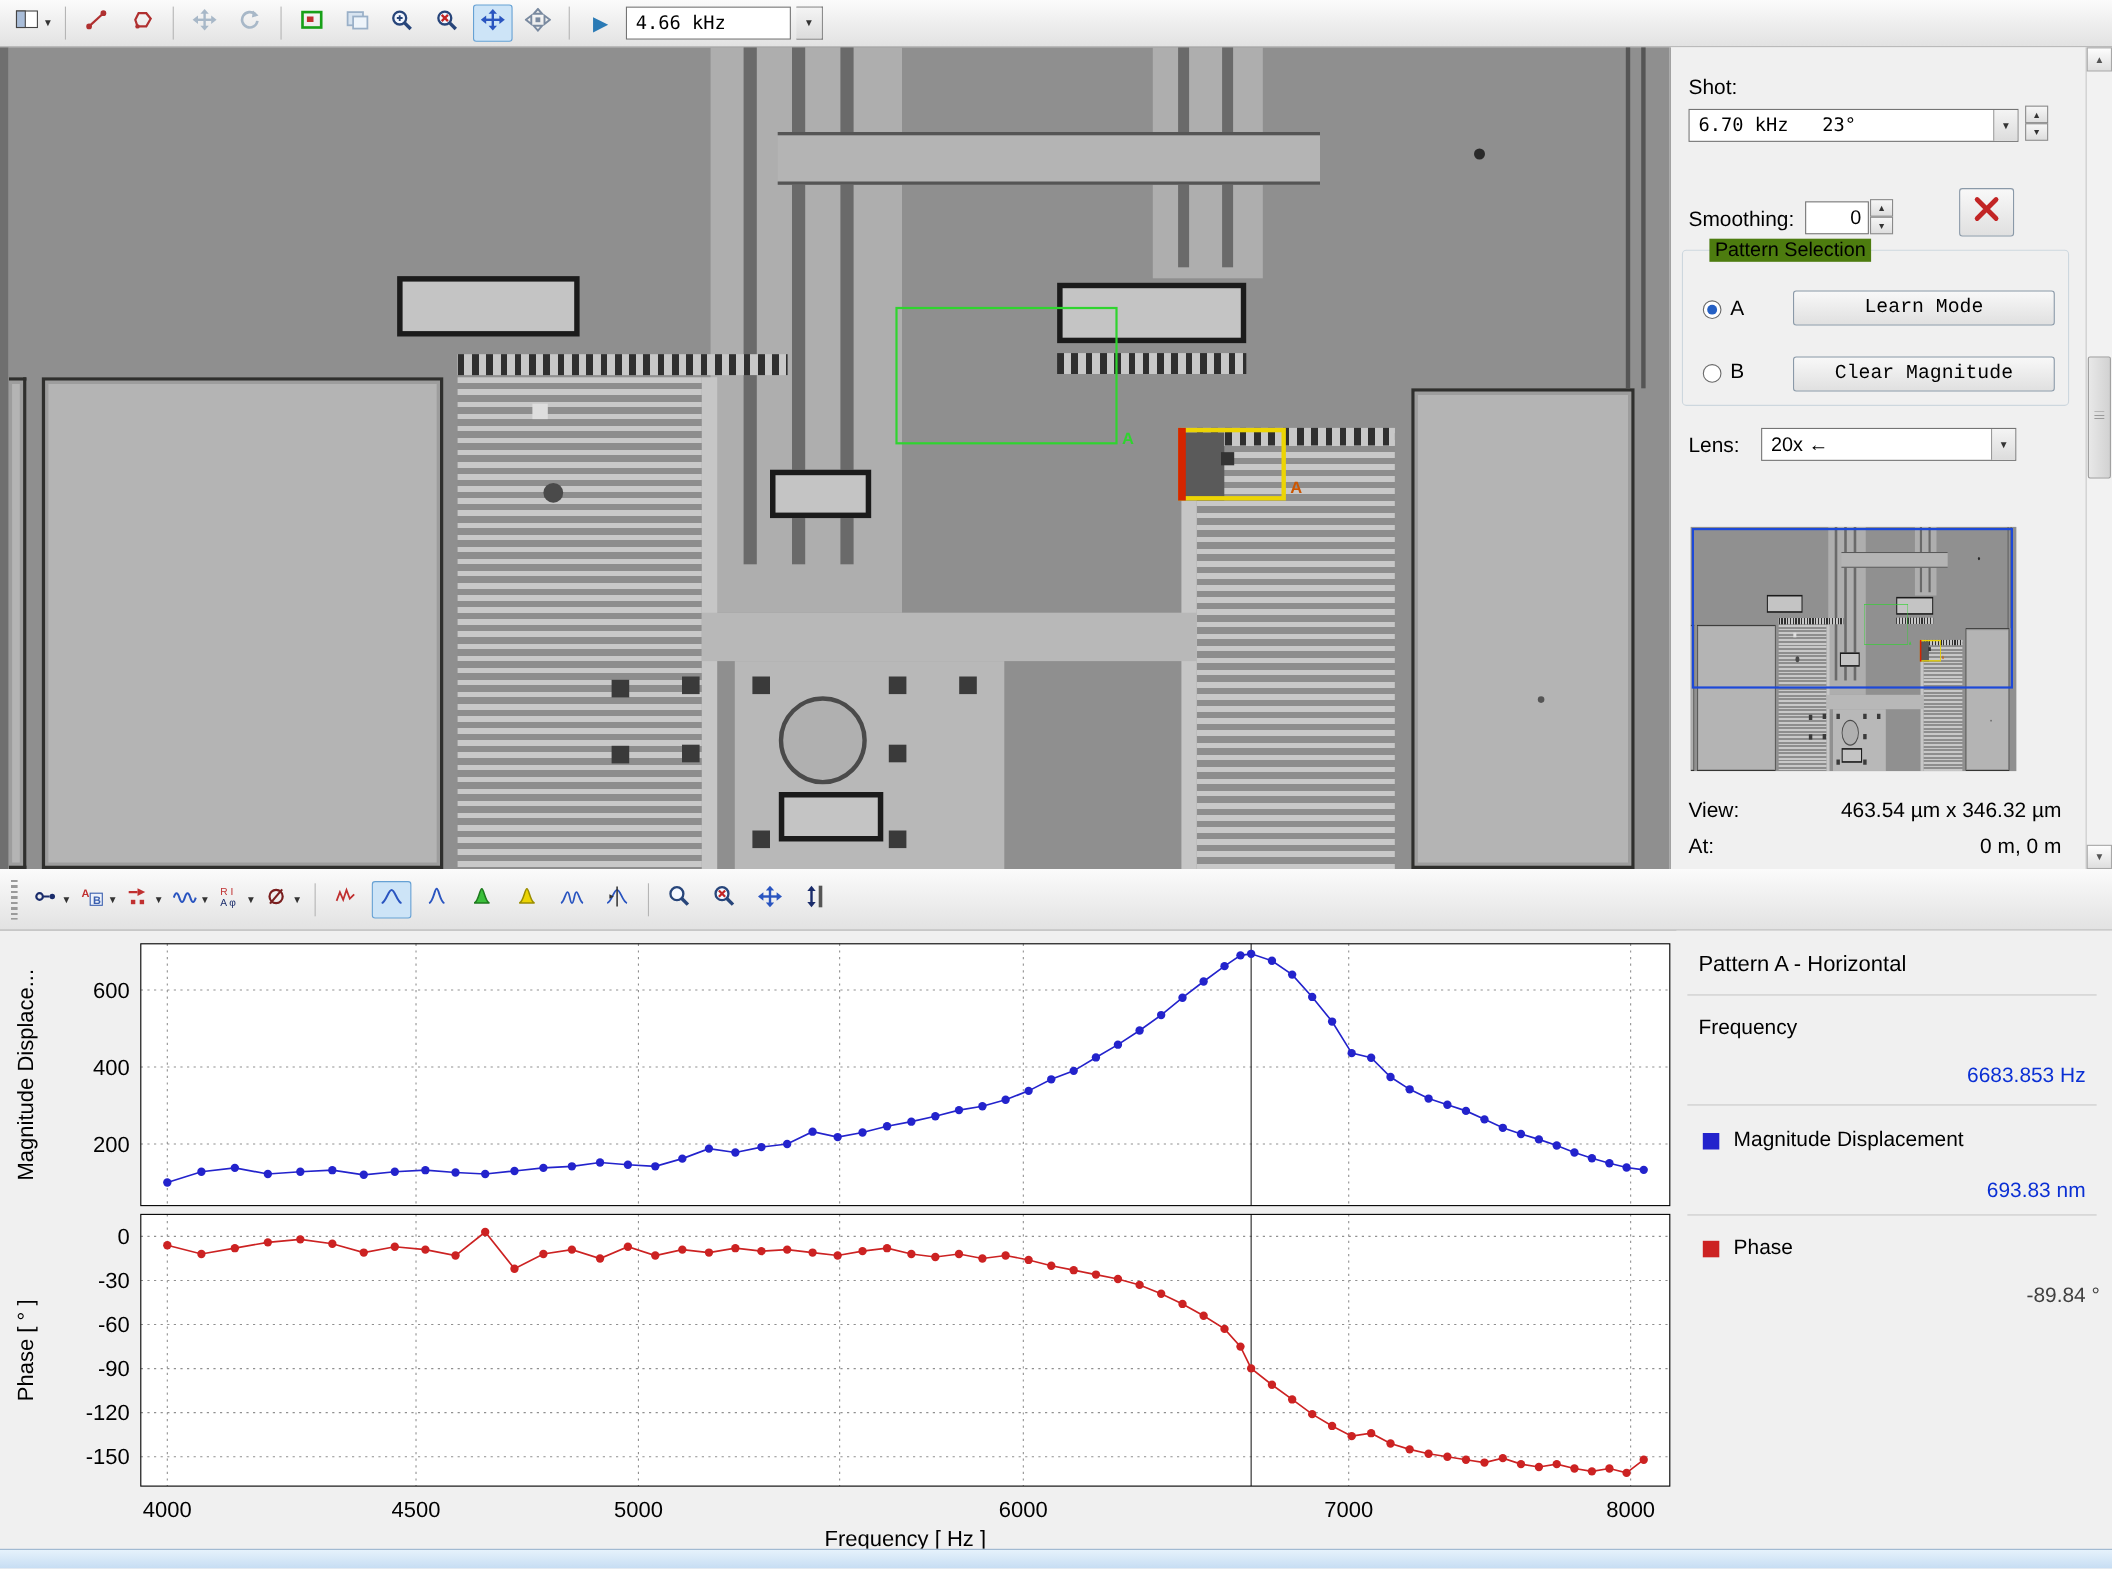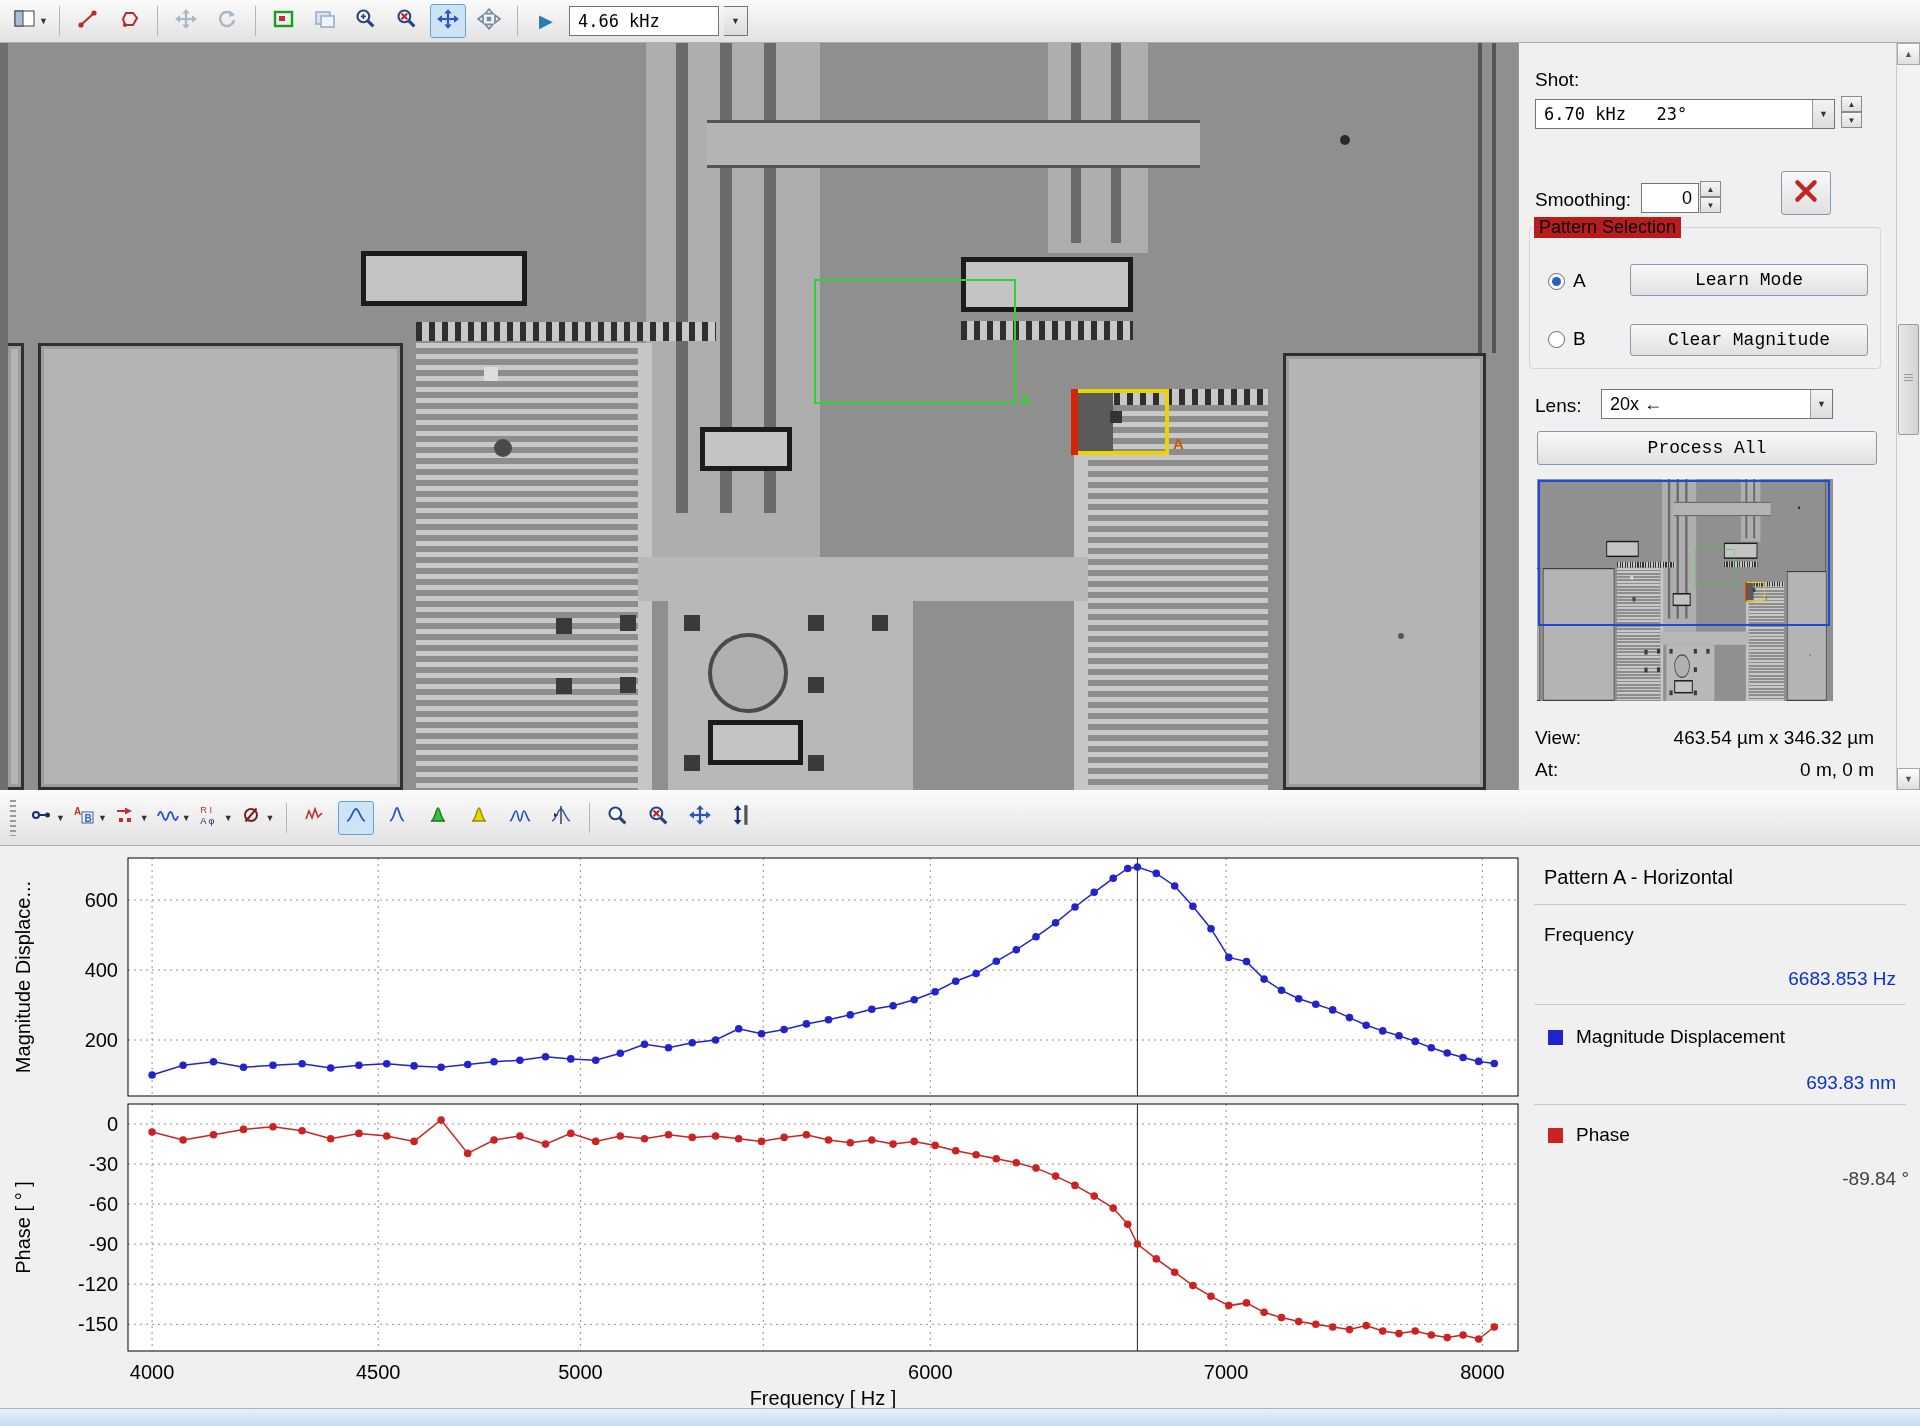--- a/index.html
+++ b/index.html
@@ -32,21 +32,21 @@
 .shuttle{background:#b8b8b8}
 #mems-circle{width:80px;height:80px;border-radius:50%;border:4px solid #4a4a4a;background:#b0b0b0}
 .ovl-label{font-size:15px;font-weight:bold}
 
 #side-panel{position:absolute;left:1518px;top:43px;width:378px;height:747px;background:#f0f0f0;border-left:1px solid #9a9a9a}
 .plabel{font-size:19px}
 .spin{display:flex;flex-direction:column;width:21px}
 .spin span{height:16px;border:1px solid #8a8a8a;background:linear-gradient(#f6f6f6,#dedede);font-size:8px;display:flex;align-items:center;justify-content:center;color:#333}
 .wbtn{border:1px solid #8a99a8;border-radius:3px;background:linear-gradient(#f8f8f8,#e0e0e0);font-size:18px;display:flex;align-items:center;justify-content:center;font-family:Liberation Mono, monospace}
 .groupbox{border:1px solid #cdd7de;border-radius:4px}
-.gtitle{position:absolute;top:-11px;left:4px;background:#b91c1c;padding:0 5px;font-size:18px}
+.gtitle{position:absolute;top:-11px;left:24px;background:#4d7c0f;padding:0 5px;font-size:18px}
 .radio{width:17px;height:17px;border-radius:50%;border:1px solid #6a6a6a;background:#fff;display:inline-flex;align-items:center;justify-content:center}
 .radio.checked::after{content:"";width:9px;height:9px;border-radius:50%;background:#2560c4}
 .rightval{position:absolute;right:22px;text-align:right;font-size:19px}
 
 #right-scrollbar{position:absolute;left:1896px;top:43px;width:24px;height:747px;background:#f2f2f2;border-left:1px solid #c8c8c8}
 .sbtn{position:absolute;left:0;width:23px;height:22px;background:linear-gradient(#fdfdfd,#dfdfdf);border:1px solid #a8a8a8;font-size:9px;color:#555;display:flex;align-items:center;justify-content:center}
 #sb-thumb{position:absolute;left:1px;width:21px;background:linear-gradient(90deg,#e8e8e8,#d2d2d2);border:1px solid #9a9a9a;border-radius:2px}
 #sb-thumb::after{content:"";position:absolute;left:5px;right:5px;top:45%;height:8px;background:repeating-linear-gradient(to bottom,#9a9a9a 0 1px,transparent 1px 3px)}
 
 #chart-info{position:absolute;left:1524px;top:846px;width:396px;height:562px;background:#f0f0f0}
@@ -255,21 +255,20 @@
       <span class="radio"></span>
       <span class="plabel">B</span>
     </div>
     <div class="abs wbtn" style="left:100px;top:96px;width:238px;height:32px">Clear Magnitude</div>
   </div>
   <div class="abs plabel" style="left:16px;top:352px">Lens:</div>
   <div class="abs combo" style="left:82px;top:346px;width:232px">
     <span class="cval" style="flex:1;font-family:'Liberation Sans',sans-serif;font-size:18px">20x ←</span>
     <span class="cbtn">▼</span>
   </div>
-  <div class="abs wbtn" style="left:18px;top:388px;width:340px;height:34px">Process All</div>
   <div class="abs" id="thumb-holder" style="left:18px;top:436px;width:296px;height:222px;background:#909090;overflow:hidden">
       <div style="position: absolute; left: 0px; top: 0px; width: 1510px; height: 747px; background: rgb(144, 144, 144); transform: scale(0.196, 0.297); transform-origin: 0px 0px;">
 
   <div class="abs col" style="left:638px;top:0;width:174px;height:514px"></div>
   <div class="abs slot" style="left:668px;top:0;width:12px;height:470px"></div>
   <div class="abs slot" style="left:712px;top:0;width:12px;height:470px"></div>
   <div class="abs slot" style="left:756px;top:0;width:12px;height:470px"></div>
   <div class="abs col" style="left:1040px;top:0;width:100px;height:210px"></div>
   <div class="abs slot" style="left:1063px;top:0;width:10px;height:200px"></div>
   <div class="abs slot" style="left:1103px;top:0;width:10px;height:200px"></div>

